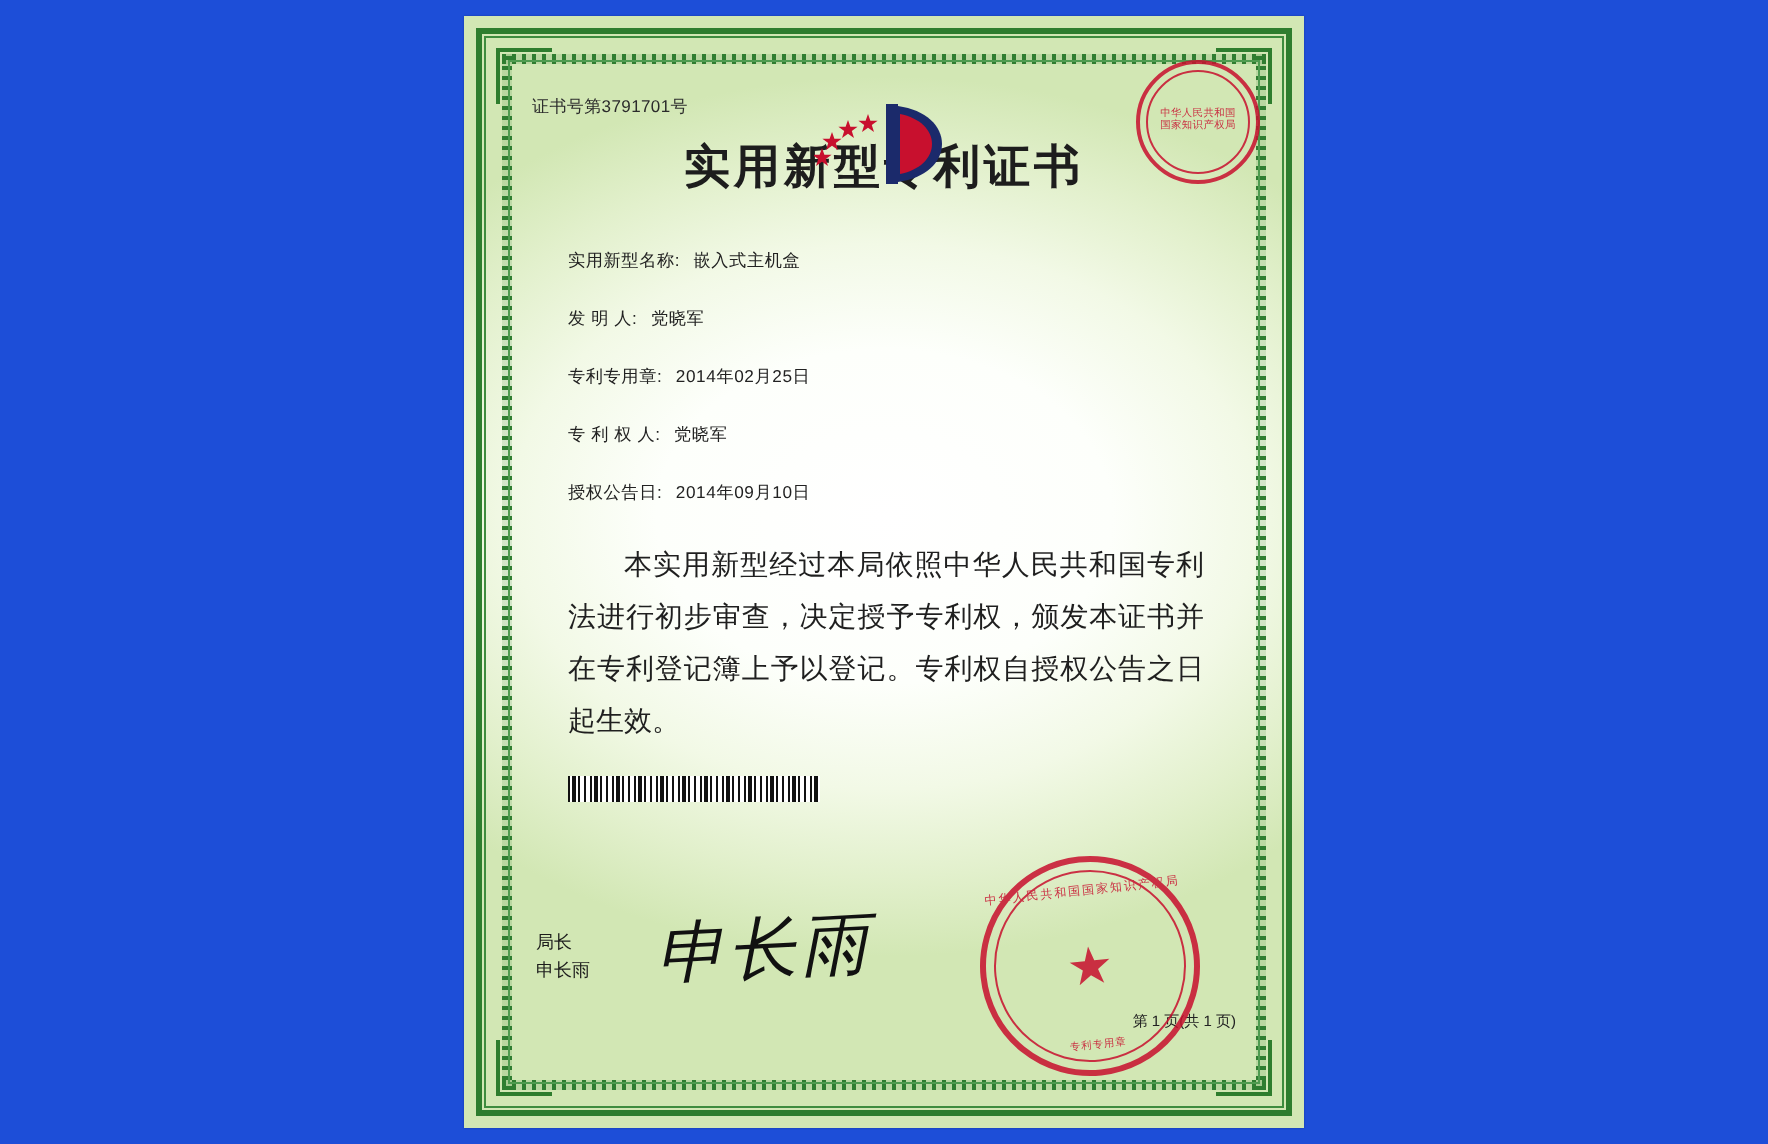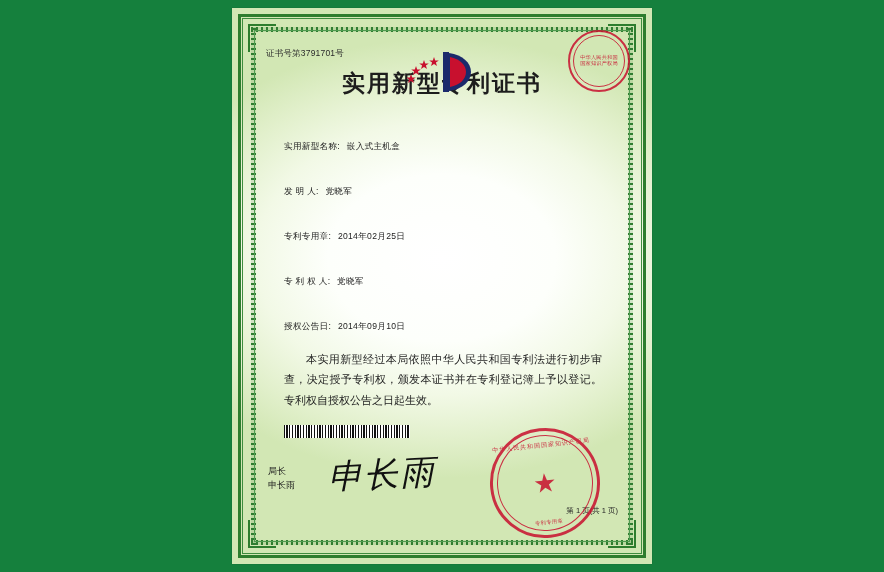--- a/index.html
+++ b/index.html
@@ -10,21 +10,21 @@
   body {
     width: 884px;
     height: 572px;
     font-family: "Liberation Sans", sans-serif;
     overflow: hidden;
   }
   .page {
     position: relative;
     width: 884px;
     height: 572px;
-    background: #15803d;
+    background: #1d4ed8;
   }
   
   .certificate {
     position: absolute;
     left: 232px;
     top: 8px;
     width: 420px;
     height: 556px;
     background:
       radial-gradient(ellipse 300px 220px at 50% 45%, #ffffff 0%, #fdfffb 38%, #f2f9e6 62%, #e2f0cc 82%, #d2e7b4 100%);
@@ -136,36 +136,34 @@
     margin-bottom: 17px;
     letter-spacing: 0.3px;
     white-space: nowrap;
   }
   .field .lbl {
     display: inline-block;
   }
   .field .val {
     display: inline-block;
     margin-left: 4px;
-    margin-top: 16px;
   }
 
   .paragraphs {
     margin-top: 6px;
     padding-left: 18px;
     padding-right: 16px;
   }
   .para {
-    font-size: 11px;
+    font-size: 14px;
     line-height: 1.85;
     color: #1f1f1f;
     text-align: justify;
     text-indent: 2em;
     margin: 0 0 4px 0;
-    font-family: Liberation Mono, monospace;
   }
 
   .barcode {
     margin-top: 14px;
     margin-left: 18px;
     width: 126px;
     height: 13px;
     background-image: repeating-linear-gradient(
       90deg,
       #111 0px, #111 1px,

